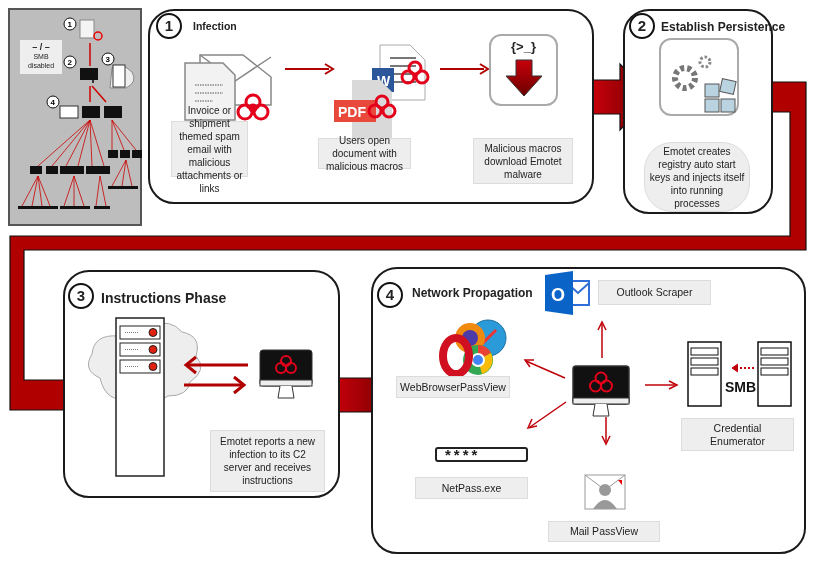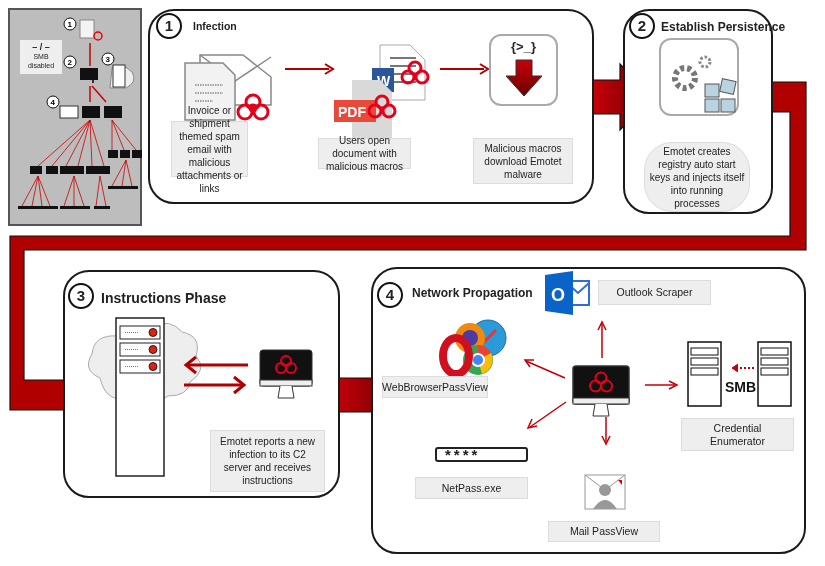--- a/index.html
+++ b/index.html
@@ -250,21 +250,21 @@
   <circle cx="48" cy="20" r="18" fill="#2a9ad8" stroke="#1d6ea0"></circle>
     <line x1="40" y1="28" x2="56" y2="12" stroke="#e33" stroke-width="3"></line>
   <circle cx="30" cy="20" r="15" fill="#f08a0f"></circle>
     <circle cx="30" cy="20" r="8" fill="#4b3aa7"></circle>
   <circle cx="38" cy="42" r="15" fill="#33a852"></circle>
     <path d="M38 27 A15 15 0 0 1 51 35 L38 42 Z" fill="#ea4335"></path>
     <path d="M51 35 A15 15 0 0 1 42 56 L38 42 Z" fill="#fbbc05"></path>
     <circle cx="38" cy="42" r="6" fill="#4285f4" stroke="#fff" stroke-width="2"></circle>
   <ellipse cx="16" cy="38" rx="13" ry="18" fill="none" stroke="#d01020" stroke-width="8"></ellipse>
 </svg>
-<div class="cap" style="left:382px;top:376px;width:106px;height:22px;font-size:10.5px;">WebBrowserPassView</div>
+<div class="cap" style="left:396px;top:376px;width:114px;height:22px;font-size:10.5px;">WebBrowserPassView</div>
 
 <svg width="60" height="55" style="left:571px;top:364px;">
   <rect x="2" y="2" width="56" height="38" rx="3" fill="#111" stroke="#333" stroke-width="1.5"></rect>
   <rect x="2" y="34" width="56" height="6" fill="#eee" stroke="#333"></rect>
   <path d="M24 40 L22 52 H38 L36 40" fill="#fff" stroke="#333"></path>
   <g fill="none" stroke="#e4001b" stroke-width="2">
       <circle cx="30" cy="14" r="5.5"></circle>
       <circle cx="24.5" cy="22" r="5.5"></circle>
       <circle cx="35.5" cy="22" r="5.5"></circle>
     </g>

